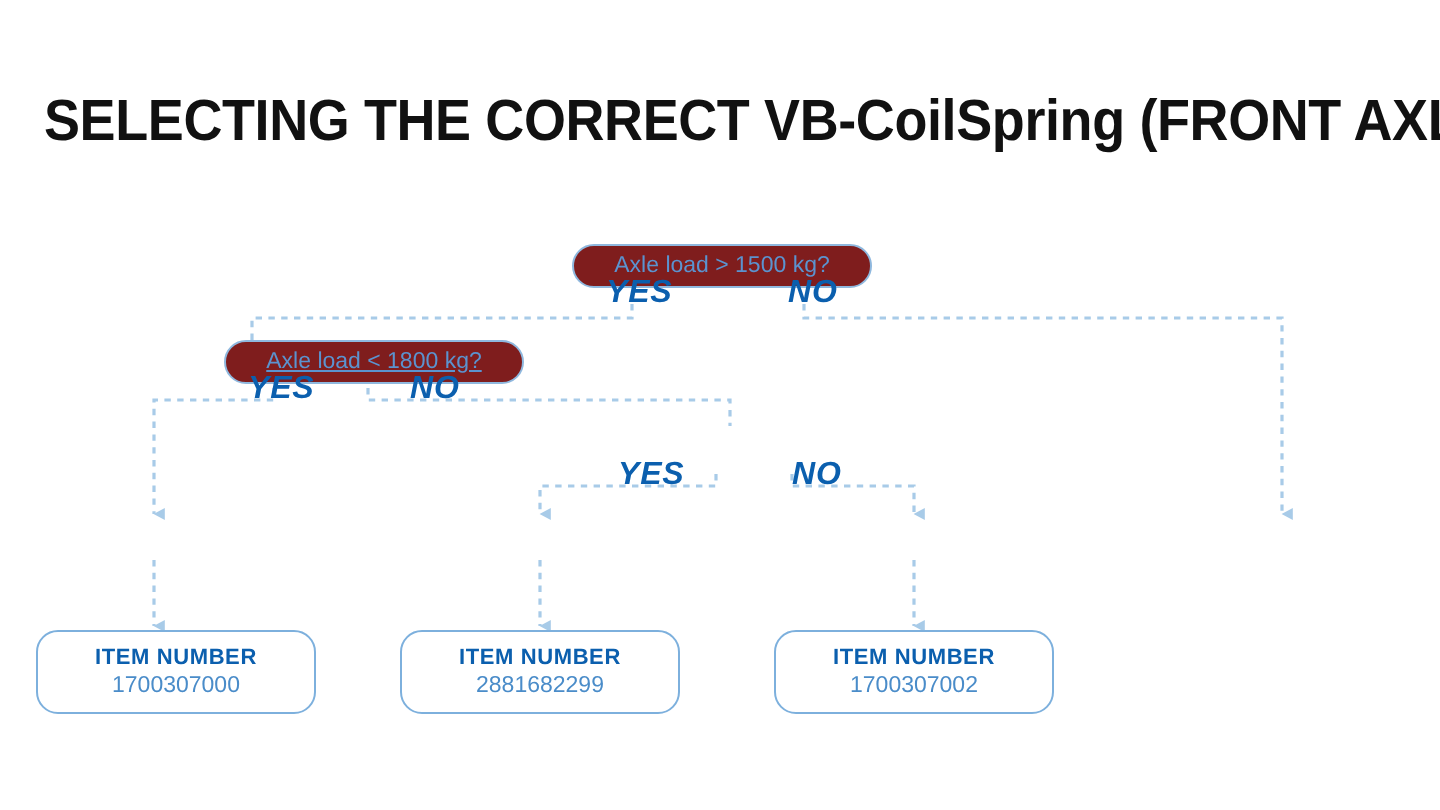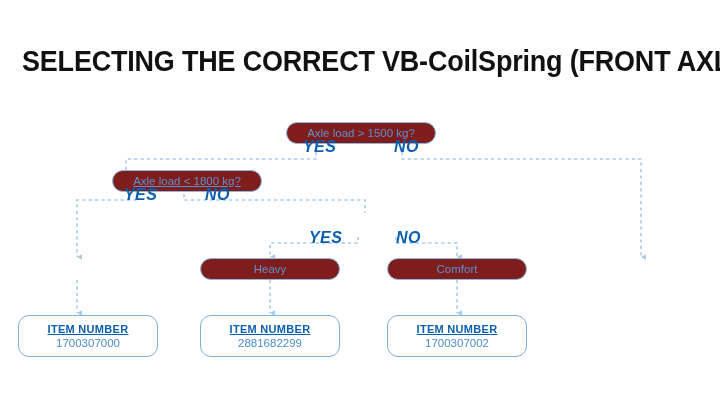--- a/index.html
+++ b/index.html
@@ -36,21 +36,21 @@
 
   .itembox{
     position:absolute;box-sizing:border-box;
     border:1.6px solid #7db0dd;border-radius:11px;
     background:#ffffff;
     display:flex;flex-direction:column;align-items:center;
     justify-content:center;height:42px;
   }
   .itembox .lbl{
     font-size:11px;font-weight:700;color:#0b5fae;
-    letter-spacing:0.3px;line-height:14px;text-decoration:underline;
+    letter-spacing:0.3px;line-height:14px;
   }
   .itembox .num{
     font-size:11.5px;color:#4a8cc9;line-height:15px;text-align:right;
   }
 
   
   .blabel{
     position:absolute;font-size:16px;font-weight:700;
     color:#0b5fae;letter-spacing:0.4px;line-height:12px;
     white-space:nowrap;
@@ -98,26 +98,20 @@
 
   <div class="node decision" style="left:112px;top:170px;width:150px;text-decoration:underline;">
     <span>Axle load &lt; 1800 kg?</span>
   </div>
   <div class="blabel" style="left:124px;top:189px;">YES</div>
   <div class="blabel" style="left:205px;top:189px;">NO</div>
 
   <div class="blabel" style="left:309px;top:232px;">YES</div>
   <div class="blabel" style="left:396px;top:232px;">NO</div>
 
-  <div class="node result" style="left:200px;top:258px;width:140px;">
-    <span>Heavy</span>
-  </div>
-  <div class="node result" style="left:387px;top:258px;width:140px;">
-    <span>Comfort</span>
-  </div>
 
   <div class="itembox" style="left:18px;top:315px;width:140px;">
     <div class="lbl">ITEM NUMBER</div>
     <div class="num">1700307000</div>
   </div>
   <div class="itembox" style="left:200px;top:315px;width:140px;">
     <div class="lbl">ITEM NUMBER</div>
     <div class="num">2881682299</div>
   </div>
   <div class="itembox" style="left:387px;top:315px;width:140px;">

